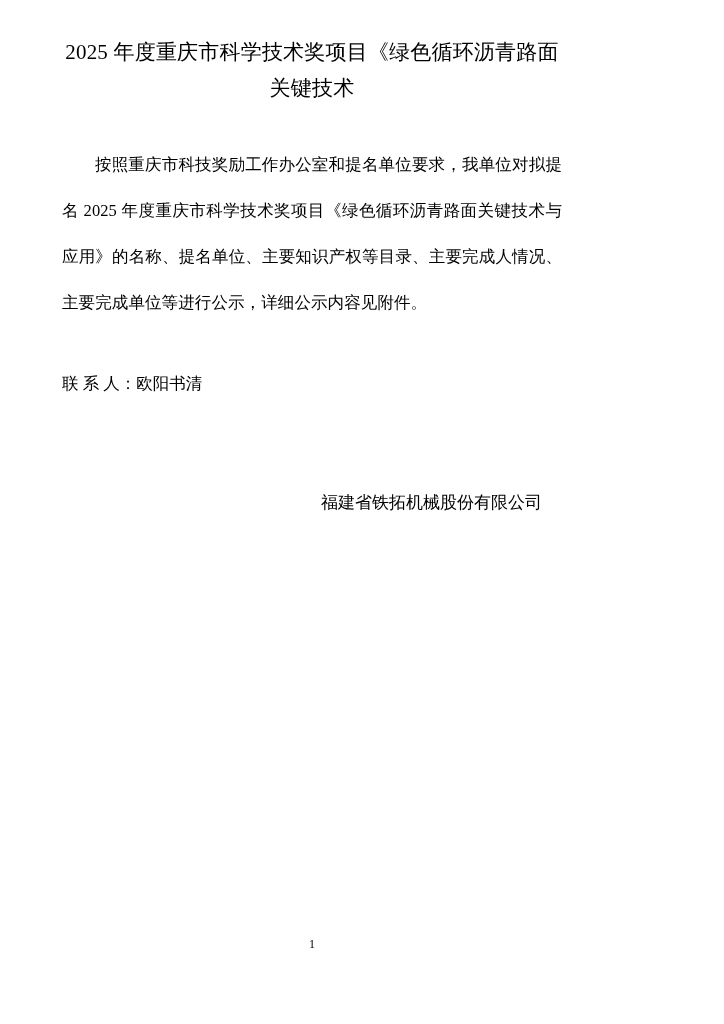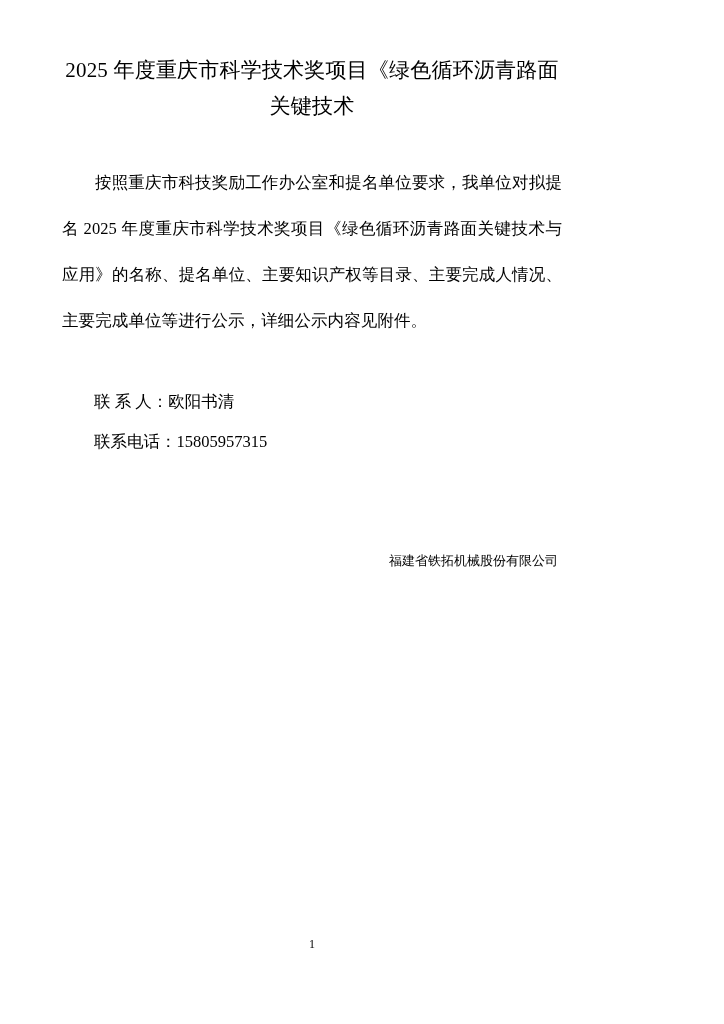--- a/index.html
+++ b/index.html
@@ -11,21 +11,21 @@
     height: 1024px;
     background: #ffffff;
     font-family: "Liberation Serif", "DejaVu Serif", serif;
     color: #000000;
   }
   .page {
     position: relative;
     width: 624px;
     height: 1024px;
     box-sizing: border-box;
-    padding: 52px 62px 0 62px;
+    padding: 34px 62px 0 62px;
     background: #ffffff;
   }
   .doc-title {
     font-size: 21px;
     line-height: 36px;
     text-align: center;
     font-weight: normal;
     margin: 0 0 0 0;
     letter-spacing: 0.2px;
   }
@@ -41,21 +41,20 @@
     text-align: justify;
     text-justify: inter-ideograph;
     letter-spacing: 0.1px;
   }
   p.indent {
     text-indent: 2em;
   }
   .spacer-lg { height: 38px; }
   .spacer-md { height: 28px; }
   .contact-block {
-    margin-left: 32px;
   }
   p.contact {
     font-size: 16.5px;
     line-height: 40px;
     margin: 0;
     white-space: pre;
   }
   .attach-block {
     margin-top: 12px;
   }
@@ -64,23 +63,23 @@
     line-height: 40px;
     margin: 0;
     text-align: justify;
   }
   .signature-block {
     margin-top: 52px;
     text-align: right;
     padding-right: 4px;
   }
   p.sign {
-    font-size: 13px;
+    font-size: 17px;
     line-height: 38px;
-    margin: 0;
+    margin: 16px;
   }
   .page-number {
     position: absolute;
     left: 0;
     right: 0;
     bottom: 72px;
     text-align: center;
     font-size: 12px;
     color: #000;
   }
@@ -95,21 +94,20 @@
   </h1>
 
   <div class="body-block">
     <p class="para indent">按照重庆市科技奖励工作办公室和提名单位要求，我单位对拟提名 2025 年度重庆市科学技术奖项目《绿色循环沥青路面关键技术与应用》的名称、提名单位、主要知识产权等目录、主要完成人情况、主要完成单位等进行公示，详细公示内容见附件。</p>
   </div>
 
   <div class="spacer-lg"></div>
 
   <div class="contact-block">
     <p class="contact">联 系 人：欧阳书清</p>
-    <p class="contact">联系电话：15805957315</p>
   </div>
 
   <div class="spacer-md"></div>
 
 
   <div class="signature-block">
     <p class="sign">福建省铁拓机械股份有限公司</p>
   </div>
 
   <div class="page-number">1</div>

